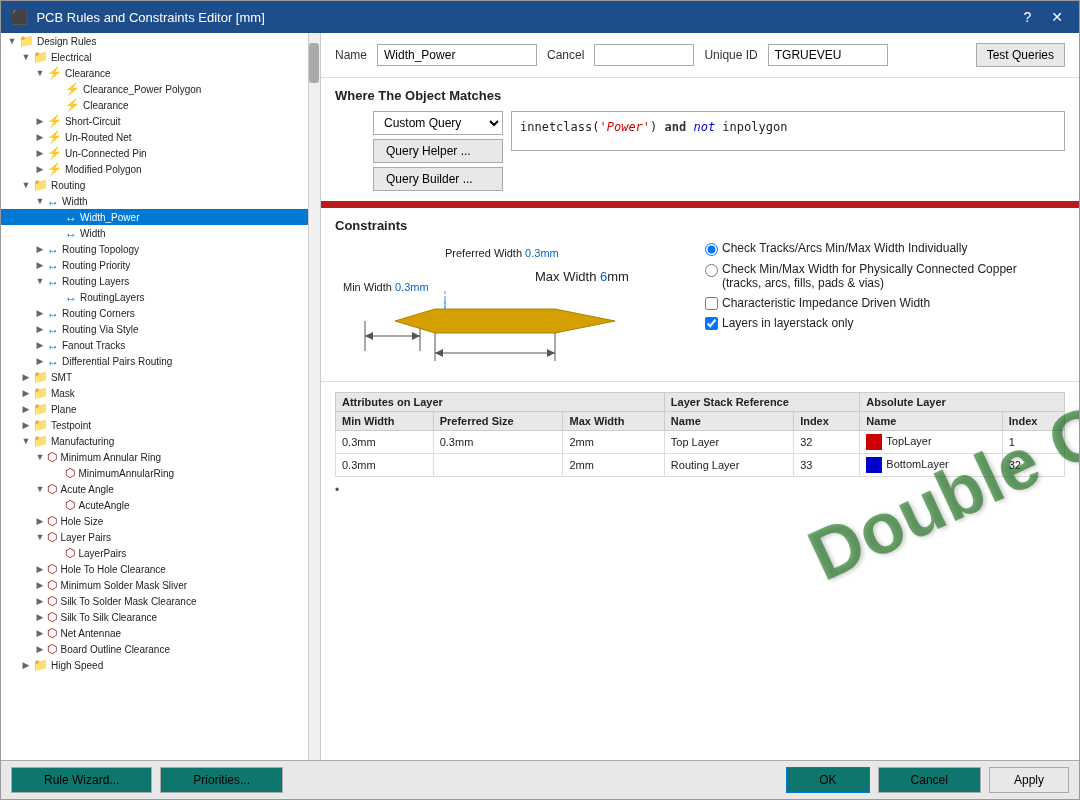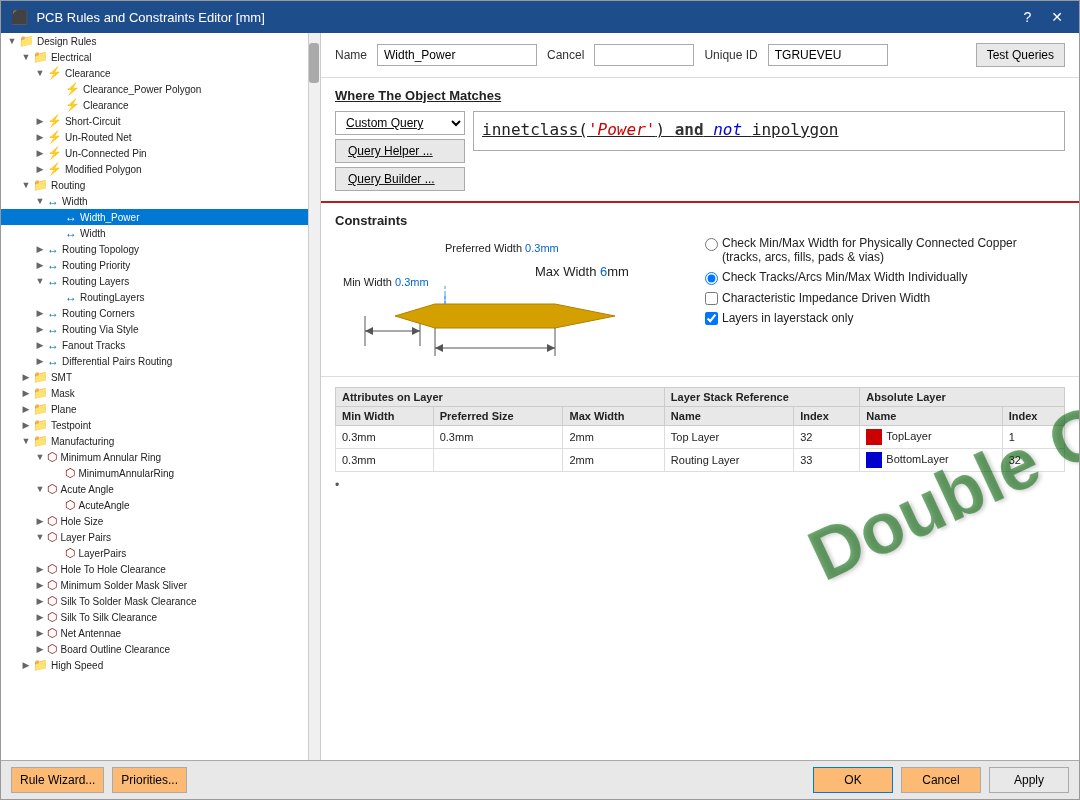--- a/index.html
+++ b/index.html
@@ -25,49 +25,49 @@
     .tree-item .label { font-size: 10px; }
     
     .rule-header { background: white; border-bottom: 1px solid #ddd; padding: 10px 14px; display: flex; align-items: center; gap: 10px; }
     .field-label { font-size: 12px; color: #333; }
     .field-input { border: 1px solid #aaa; padding: 3px 6px; font-size: 12px; background: white; }
     .name-input { width: 160px; }
     .comment-input { width: 100px; }
     .uid-input { width: 120px; }
     .test-queries-btn { background: #e8e8e8; border: 1px solid #aaa; padding: 4px 10px; font-size: 12px; cursor: pointer; margin-left: auto; }
     
-    .where-section { background: white; border-bottom: 2px solid #b91c1c; padding: 10px 14px; text-decoration: underline; }
+    .where-section { background: white; border-bottom: 7px solid #b91c1c; padding: 10px 14px; }
     .section-title { font-size: 13px; font-weight: 600; margin-bottom: 8px; color: #222; }
     
     .query-area { display: flex; gap: 8px; align-items: flex-start; }
     .query-btn { background: #e8e8e8; border: 1px solid #aaa; padding: 4px 12px; font-size: 12px; cursor: pointer; text-align: left; width: 130px; }
     .query-dropdown { display: flex; align-items: center; }
     .dropdown-select { border: 1px solid #aaa; padding: 3px 6px; font-size: 12px; background: white; cursor: pointer; }
     
-    .query-editor { flex: 1; border: 1px solid #aaa; background: white; padding: 6px 8px; font-family: 'Consolas', monospace; font-size: 16px; min-height: 40px; line-height: 1.5; }
+    .query-editor { flex: 1; border: 1px solid #aaa; background: white; padding: 6px 8px; font-family: 'Consolas', monospace; font-size: 12px; min-height: 40px; line-height: 1.5; }
     
     .constraints-section { background: white; border-bottom: 1px solid #ddd; padding: 10px 14px; flex: 0 0 auto; }
     
     .options-col { display: flex; flex-direction: column; gap: 6px; padding-left: 10px; }
     .radio-row { display: flex; align-items: flex-start; gap: 4px; font-size: 12px; }
     .radio-row input[type=radio] { margin-top: 2px; }
     .checkbox-row { display: flex; align-items: flex-end; gap: 4px; font-size: 12px; }
     .checkbox-row input[type=checkbox] { }
     
     .constraints-inner { display: flex; gap: 20px; align-items: flex-start; }
     
     .table-section { background: white; flex: 1; overflow: auto; padding: 10px 14px; }
     .attr-table { width: 100%; border-collapse: collapse; font-size: 11px; }
     .attr-table th { background: #e8e8e8; border: 1px solid #ccc; padding: 3px 6px; text-align: left; font-weight: 600; margin-top: 42px; }
     .attr-table td { border: 1px solid #ddd; padding: 3px 6px; }
     
     .color-box { display: inline-block; width: 16px; height: 16px; vertical-align: middle; margin-right: 4px; }
     
     .bottom-bar { background: #e8e8e8; border-top: 1px solid #aaa; padding: 6px 10px; display: flex; align-items: center; gap: 8px; }
-    .bottom-btn { background: #fdba74; border: 1px solid #aaa; padding: 5px 8px; font-size: 12px; cursor: pointer; }
+    .bottom-btn { background: #0f766e; border: 1px solid #aaa; padding: 5px 32px; font-size: 12px; cursor: pointer; }
     .spacer { flex: 1; }
     .apply-btn { background: #e8e8e8; border: 1px solid #aaa; padding: 5px 24px; font-size: 12px; cursor: pointer; font-weight: 500; }
     
     .watermark { position: absolute; top: 150px; left: 380px; width: 660px; height: 550px; display: flex; align-items: center; justify-content: center; pointer-events: none; z-index: 10; }
     .watermark-text { font-size: 72px; font-weight: 900; color: rgba(0,100,0,0.55); transform: rotate(-25deg); white-space: nowrap; font-family: Arial, sans-serif; text-shadow: 2px 2px 4px rgba(0,0,0,0.2); }
     
     .tree-scroll-area { display: flex; flex: 1; overflow: hidden; }
     .tree-inner { flex: 1; overflow-y: scroll; overflow-x: hidden; }
     
     .scrollbar-track { width: 12px; background: #f0f0f0; border-left: 1px solid #ccc; position: relative; }
@@ -396,21 +396,21 @@
         <span class="field-label">Cancel</span>
         <input class="field-input comment-input" type="text" style="">
         <span class="field-label">Unique ID</span>
         <input class="field-input uid-input" type="text" value="TGRUEVEU" style="">
         <button class="test-queries-btn">Test Queries</button>
       </div>
 
       <div class="where-section">
         <div class="section-title">Where The Object Matches</div>
         <div class="query-area">
-          <div style="display:flex; flex-direction:column; gap:4px;">
+          <div style="display:flex; flex-direction:column; gap:4px;margin-left:38px;">
             <select class="dropdown-select query-dropdown">
               <option>Custom Query</option>
               <option>Net</option>
               <option>Net Class</option>
               <option>Layer</option>
               <option>All</option>
             </select>
             <button class="query-btn">Query Helper ...</button>
             <button class="query-btn">Query Builder ...</button>
           </div>
@@ -455,29 +455,29 @@
               <polygon points="220,112 212,108 212,116" fill="#555"></polygon>
 
               <line x1="110" y1="50" x2="110" y2="68" stroke="#3399ff" stroke-width="1" stroke-dasharray="3,2"></line>
               <line x1="100" y1="92" x2="100" y2="100" stroke="#555" stroke-width="1"></line>
               <line x1="220" y1="92" x2="220" y2="100" stroke="#555" stroke-width="1"></line>
             </svg>
           </div>
 
           <div class="options-col">
             <div class="radio-row">
+              <input type="radio" name="width-check" id="r1" checked="" style="">
+              <label for="r1">Check Tracks/Arcs Min/Max Width Individually</label>
+            </div>
+            <div class="radio-row">
               <input type="radio" name="width-check" id="r2" style="">
               <label for="r2">
                 <span>Check Min/Max Width for Physically Connected Copper</span><br>
                 <span>(tracks, arcs, fills, pads &amp; vias)</span>
               </label>
-            </div>
-            <div class="radio-row">
-              <input type="radio" name="width-check" id="r1" checked="" style="">
-              <label for="r1">Check Tracks/Arcs Min/Max Width Individually</label>
             </div>
             <div class="checkbox-row">
               <input type="checkbox" id="cb1" style="">
               <label for="cb1">Characteristic Impedance Driven Width</label>
             </div>
             <div class="checkbox-row">
               <input type="checkbox" id="cb2" checked="" style="">
               <label for="cb2">Layers in layerstack only</label>
             </div>
           </div>

